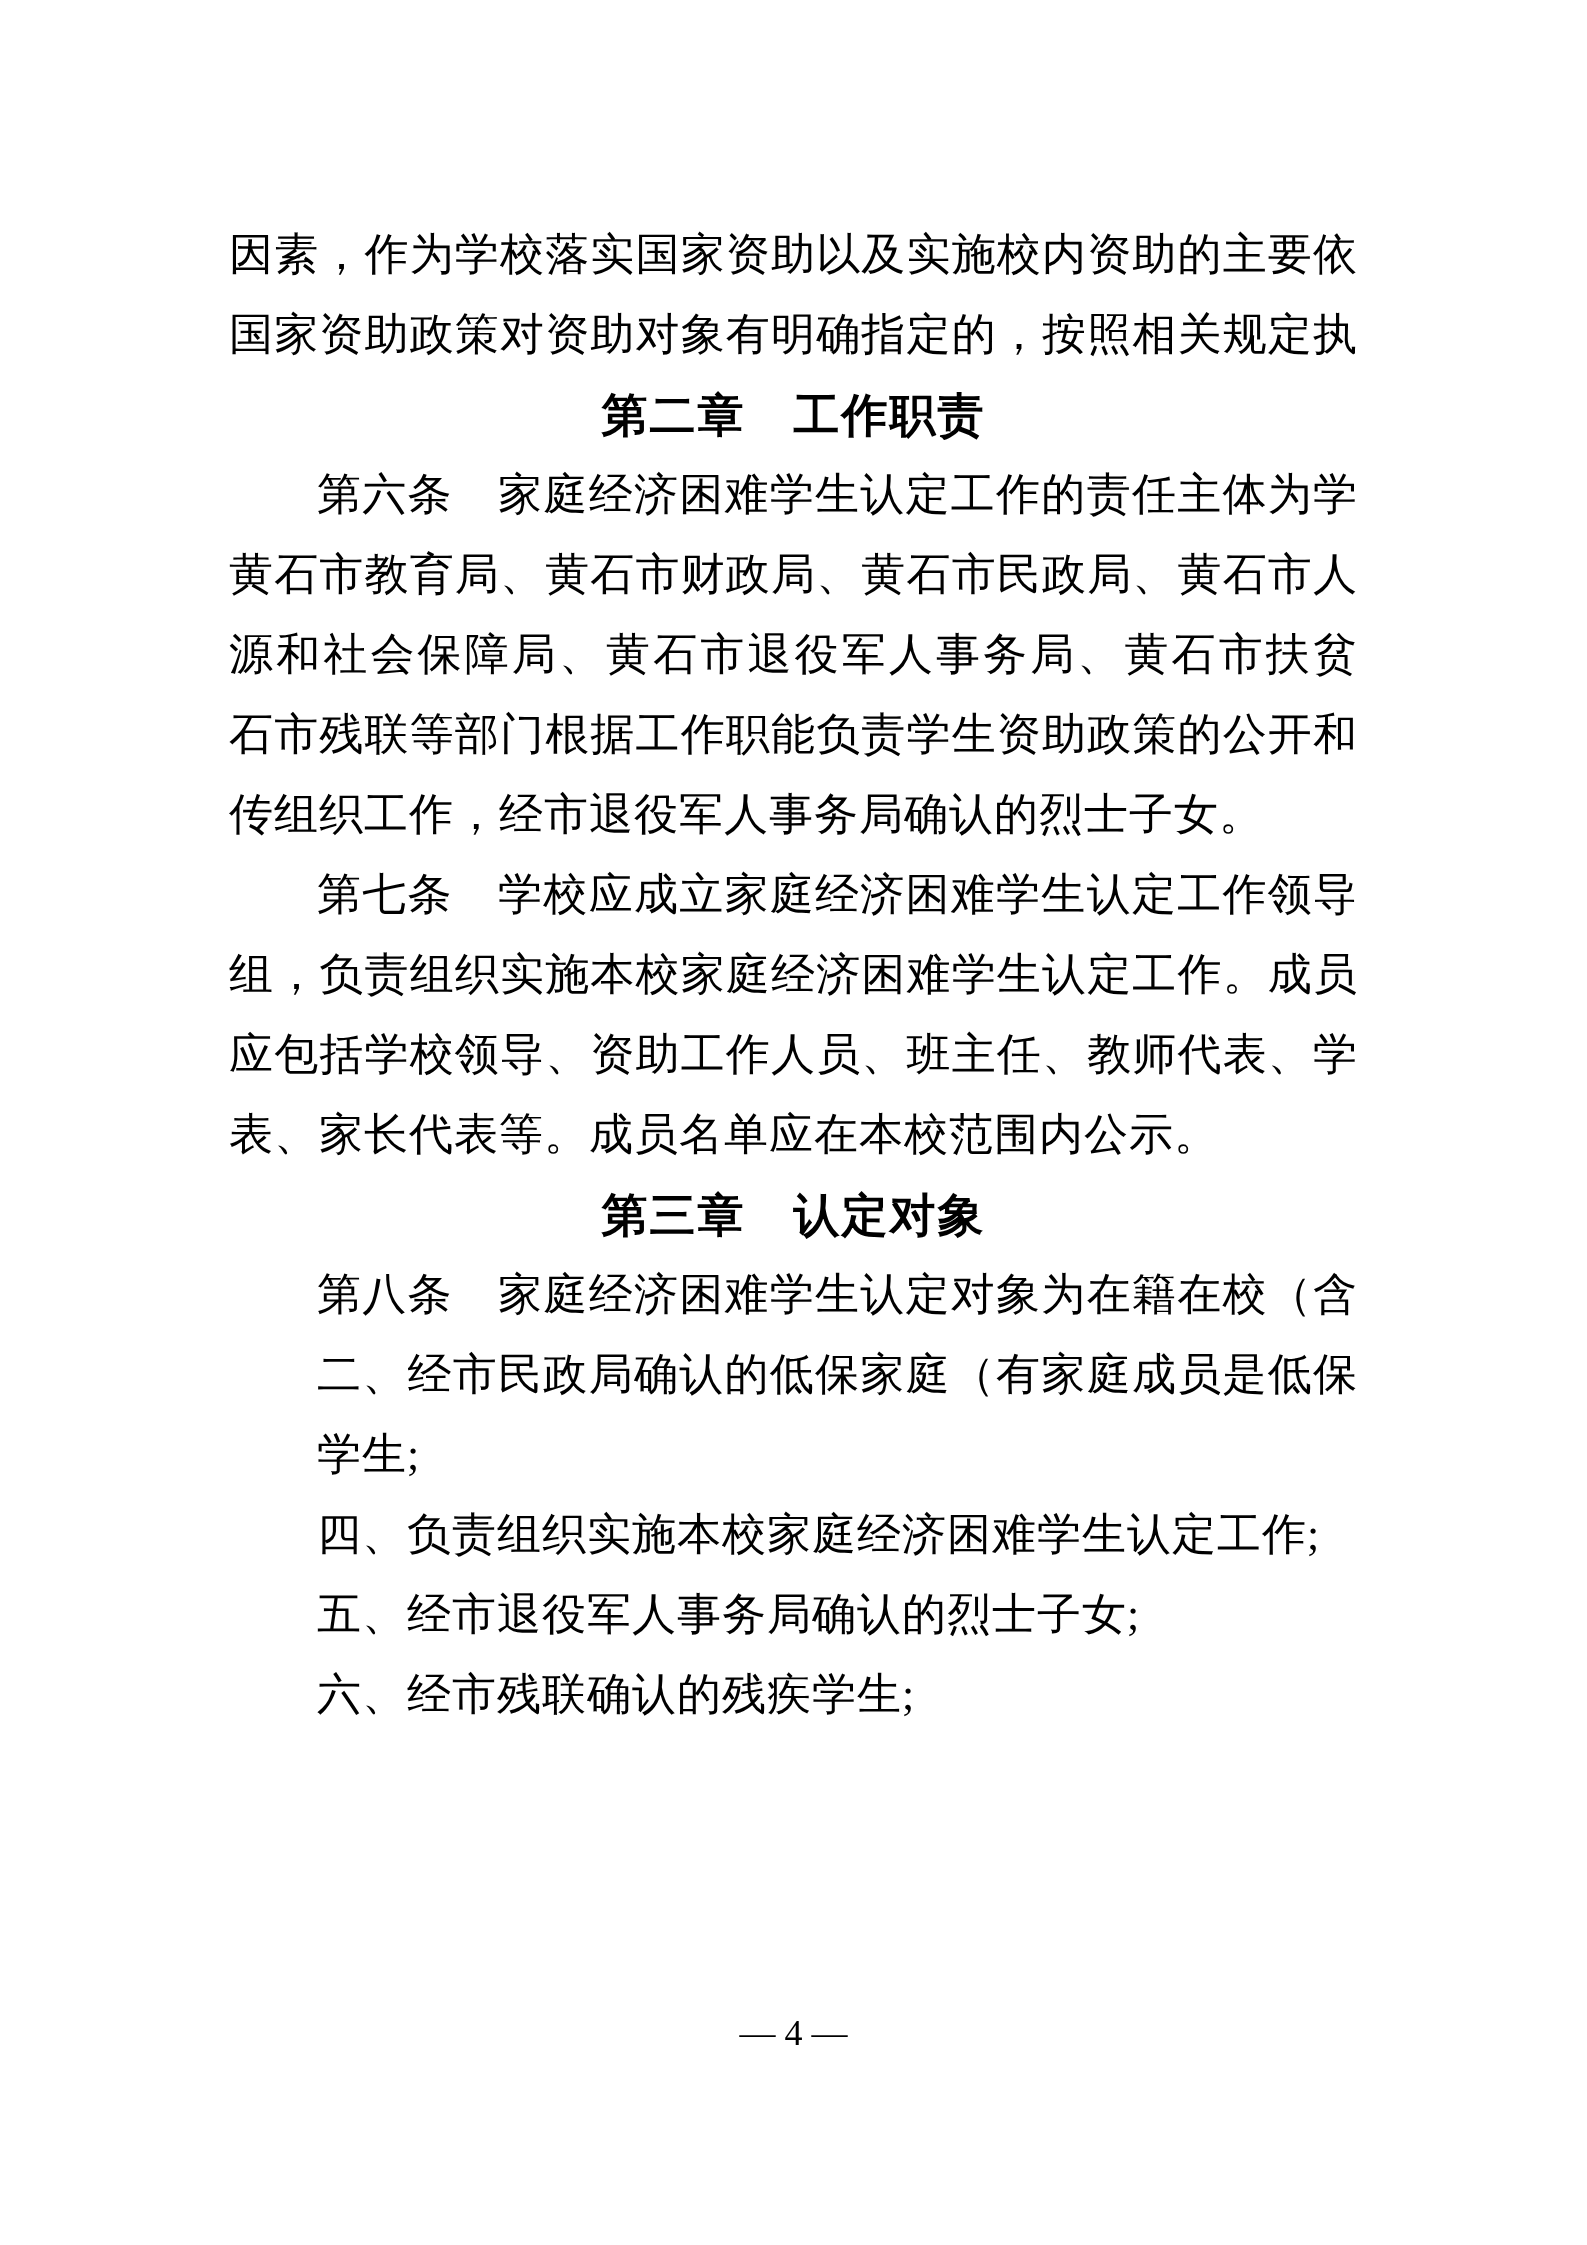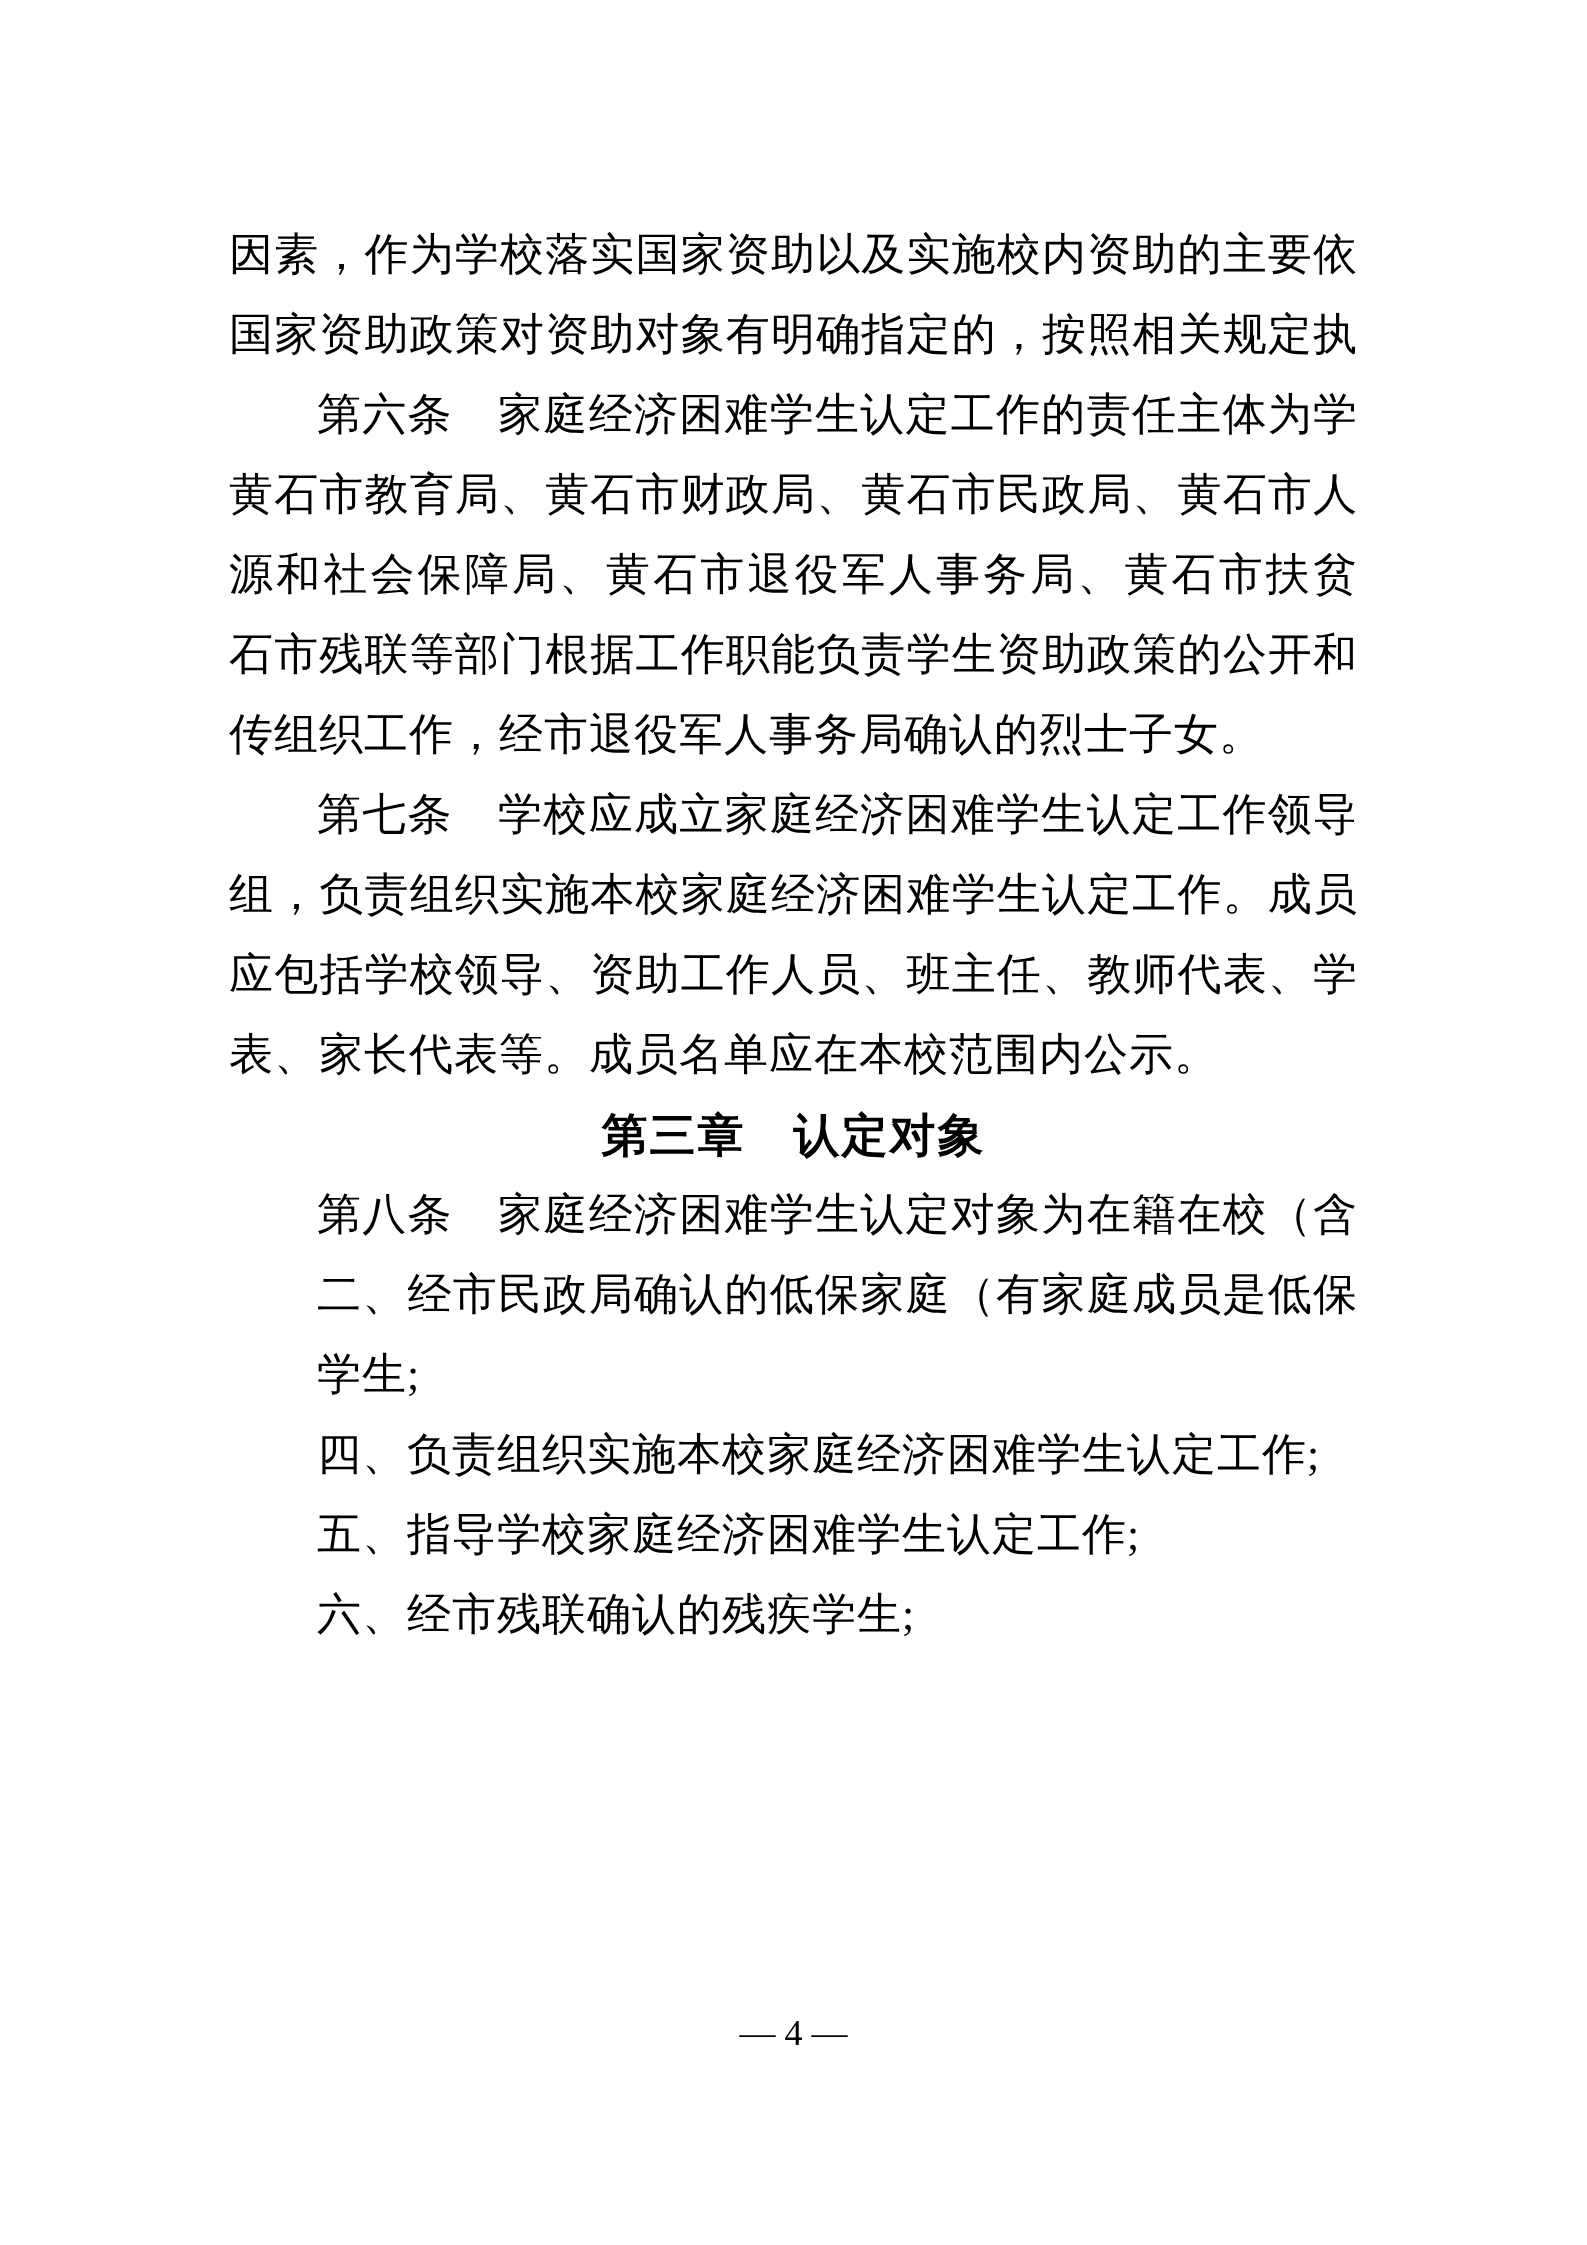--- a/index.html
+++ b/index.html
@@ -52,31 +52,32 @@
     font-family: "Liberation Serif", "DejaVu Serif", serif;
   }
 </style>
 </head>
 <body>
 
 <div class="page">
   <div class="content">
     <div class="line fill">因素，作为学校落实国家资助以及实施校内资助的主要依据。</div>
     <div class="line fill">国家资助政策对资助对象有明确指定的，按照相关规定执行。</div>
+    <div class="line heading">第二章　工作职责</div>
     <div class="line fill ind">第六条　家庭经济困难学生认定工作的责任主体为学校。</div>
     <div class="line fill">黄石市教育局、黄石市财政局、黄石市民政局、黄石市人力资</div>
     <div class="line fill">源和社会保障局、黄石市退役军人事务局、黄石市扶贫办、黄</div>
     <div class="line fill">石市残联等部门根据工作职能负责学生资助政策的公开和宣</div>
     <div class="line">传组织工作，经市退役军人事务局确认的烈士子女。</div>
     <div class="line fill ind">第七条　学校应成立家庭经济困难学生认定工作领导小</div>
     <div class="line fill">组，负责组织实施本校家庭经济困难学生认定工作。成员一般</div>
     <div class="line fill">应包括学校领导、资助工作人员、班主任、教师代表、学生代</div>
     <div class="line">表、家长代表等。成员名单应在本校范围内公示。</div>
     <div class="line heading">第三章　认定对象</div>
     <div class="line fill ind">第八条　家庭经济困难学生认定对象为在籍在校（含送教</div>
     <div class="line fill ind">二、经市民政局确认的低保家庭（有家庭成员是低保对象）</div>
     <div class="line ind">学生;</div>
     <div class="line ind">四、负责组织实施本校家庭经济困难学生认定工作;</div>
-    <div class="line ind">五、指导学校家庭经济困难学生认定工作;</div>
+    <div class="line ind">五、经市退役军人事务局确认的烈士子女;</div>
     <div class="line ind">六、经市残联确认的残疾学生;</div>
   </div>
   <div class="footer">— 4 —</div>
 </div>
 
 </body></html>

